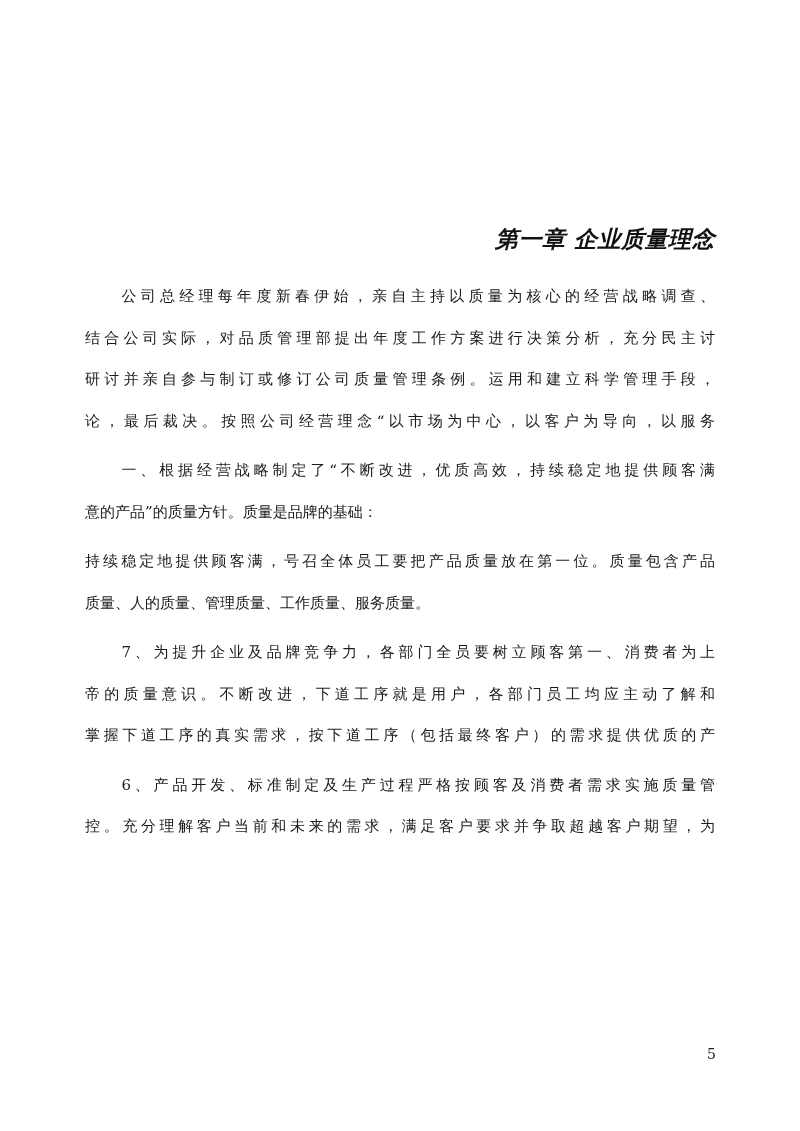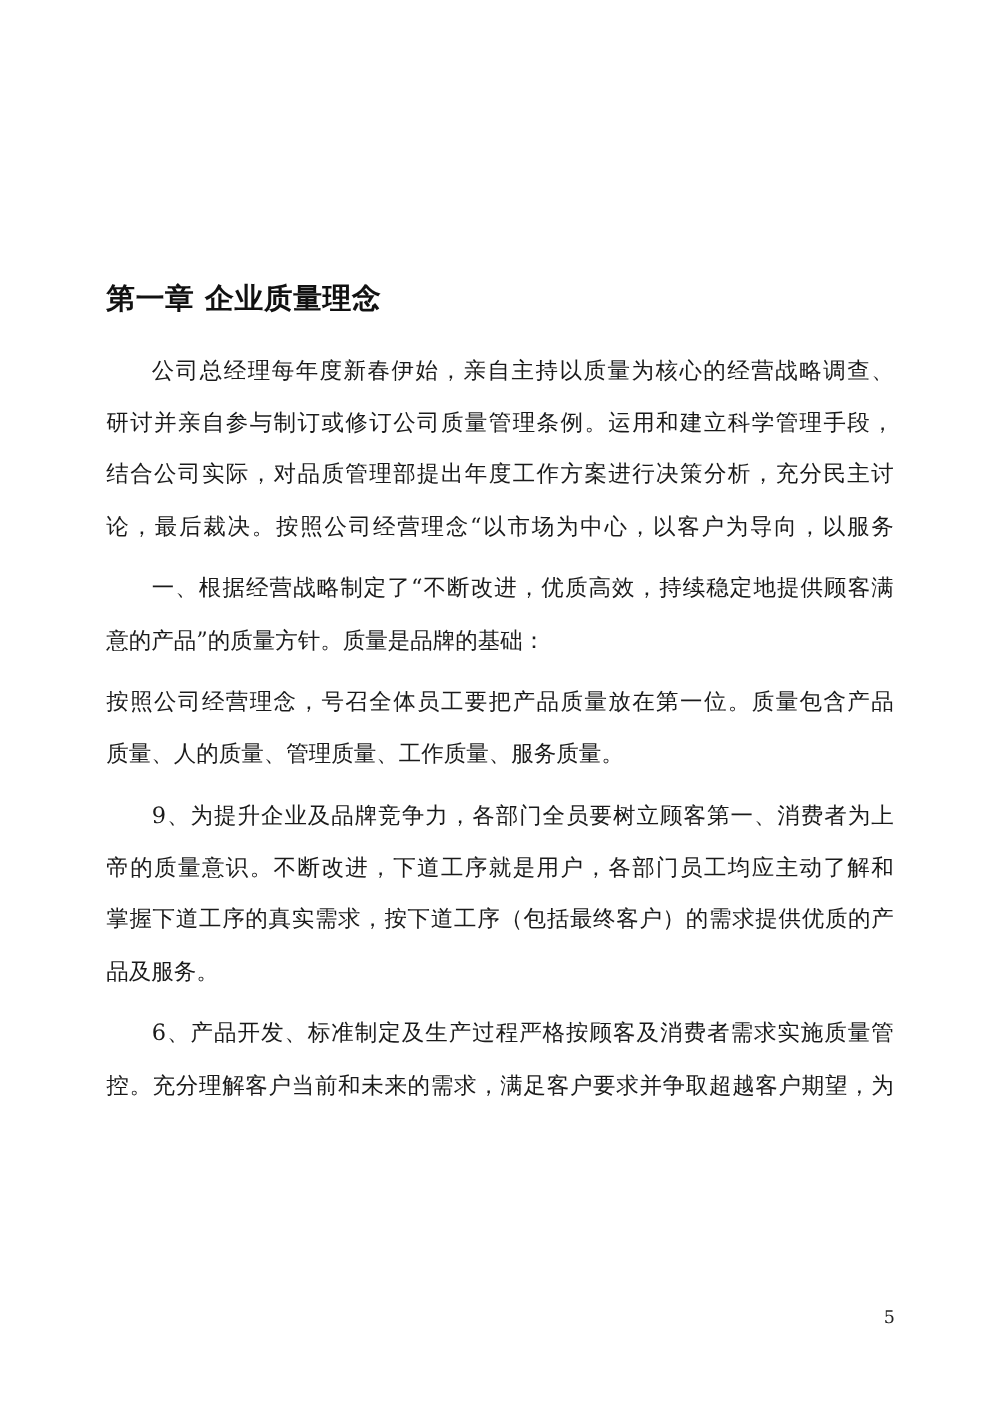--- a/index.html
+++ b/index.html
@@ -19,32 +19,33 @@
   }
   .content {
     position: absolute;
     left: 85px;
     top: 224px;
     width: 630px;
   }
   .doc-title {
     font-size: 23px;
     font-weight: bold;
-    text-align: left;
+    text-align: right;
     line-height: 30px;
     letter-spacing: 0.5px;
     margin: 0 0 22px 0;
     color: #111111;
     white-space: nowrap;
+    font-style: italic;
   }
   .para {
     margin: 0 0 8px 0;
   }
   .line {
-    font-size: 18px;
+    font-size: 15px;
     line-height: 41.5px;
     text-align: justify;
     text-align-last: justify;
     white-space: nowrap;
     color: #1a1a1a;
   }
   .line.first { padding-left: 36.4px; }
   .line.short { text-align-last: left; }
   .page-num {
     position: absolute;
@@ -57,37 +58,36 @@
 </style>
 </head>
 <body>
 
 <div class="page">
   <div class="content">
     <h1 class="doc-title">第一章  企业质量理念</h1>
     <div>
         <div class="para">
           <div class="line first">公司总经理每年度新春伊始，亲自主持以质量为核心的经营战略调查、</div>
+          <div class="line">结合公司实际，对品质管理部提出年度工作方案进行决策分析，充分民主讨</div>
           <div class="line">研讨并亲自参与制订或修订公司质量管理条例。运用和建立科学管理手段，</div>
-          <div class="line">结合公司实际，对品质管理部提出年度工作方案进行决策分析，充分民主讨</div>
           <div class="line">论，最后裁决。按照公司经营理念“以市场为中心，以客户为导向，以服务</div>
         </div>
         <div class="para">
           <div class="line first">一、根据经营战略制定了“不断改进，优质高效，持续稳定地提供顾客满</div>
           <div class="line short">意的产品”的质量方针。质量是品牌的基础：</div>
         </div>
         <div class="para">
-          <div class="line">按照公司经营理念，号召全体员工要把产品质量放在第一位。质量包含产品</div>
+          <div class="line">持续稳定地提供顾客满，号召全体员工要把产品质量放在第一位。质量包含产品</div>
           <div class="line short">质量、人的质量、管理质量、工作质量、服务质量。</div>
         </div>
         <div class="para">
-          <div class="line first">9、为提升企业及品牌竞争力，各部门全员要树立顾客第一、消费者为上</div>
+          <div class="line first">7、为提升企业及品牌竞争力，各部门全员要树立顾客第一、消费者为上</div>
           <div class="line">帝的质量意识。不断改进，下道工序就是用户，各部门员工均应主动了解和</div>
           <div class="line">掌握下道工序的真实需求，按下道工序（包括最终客户）的需求提供优质的产</div>
-          <div class="line short">品及服务。</div>
         </div>
         <div class="para">
           <div class="line first">6、产品开发、标准制定及生产过程严格按顾客及消费者需求实施质量管</div>
           <div class="line">控。充分理解客户当前和未来的需求，满足客户要求并争取超越客户期望，为</div>
         </div>
       </div>
   </div>
   <div class="page-num">5</div>
 </div>
 

